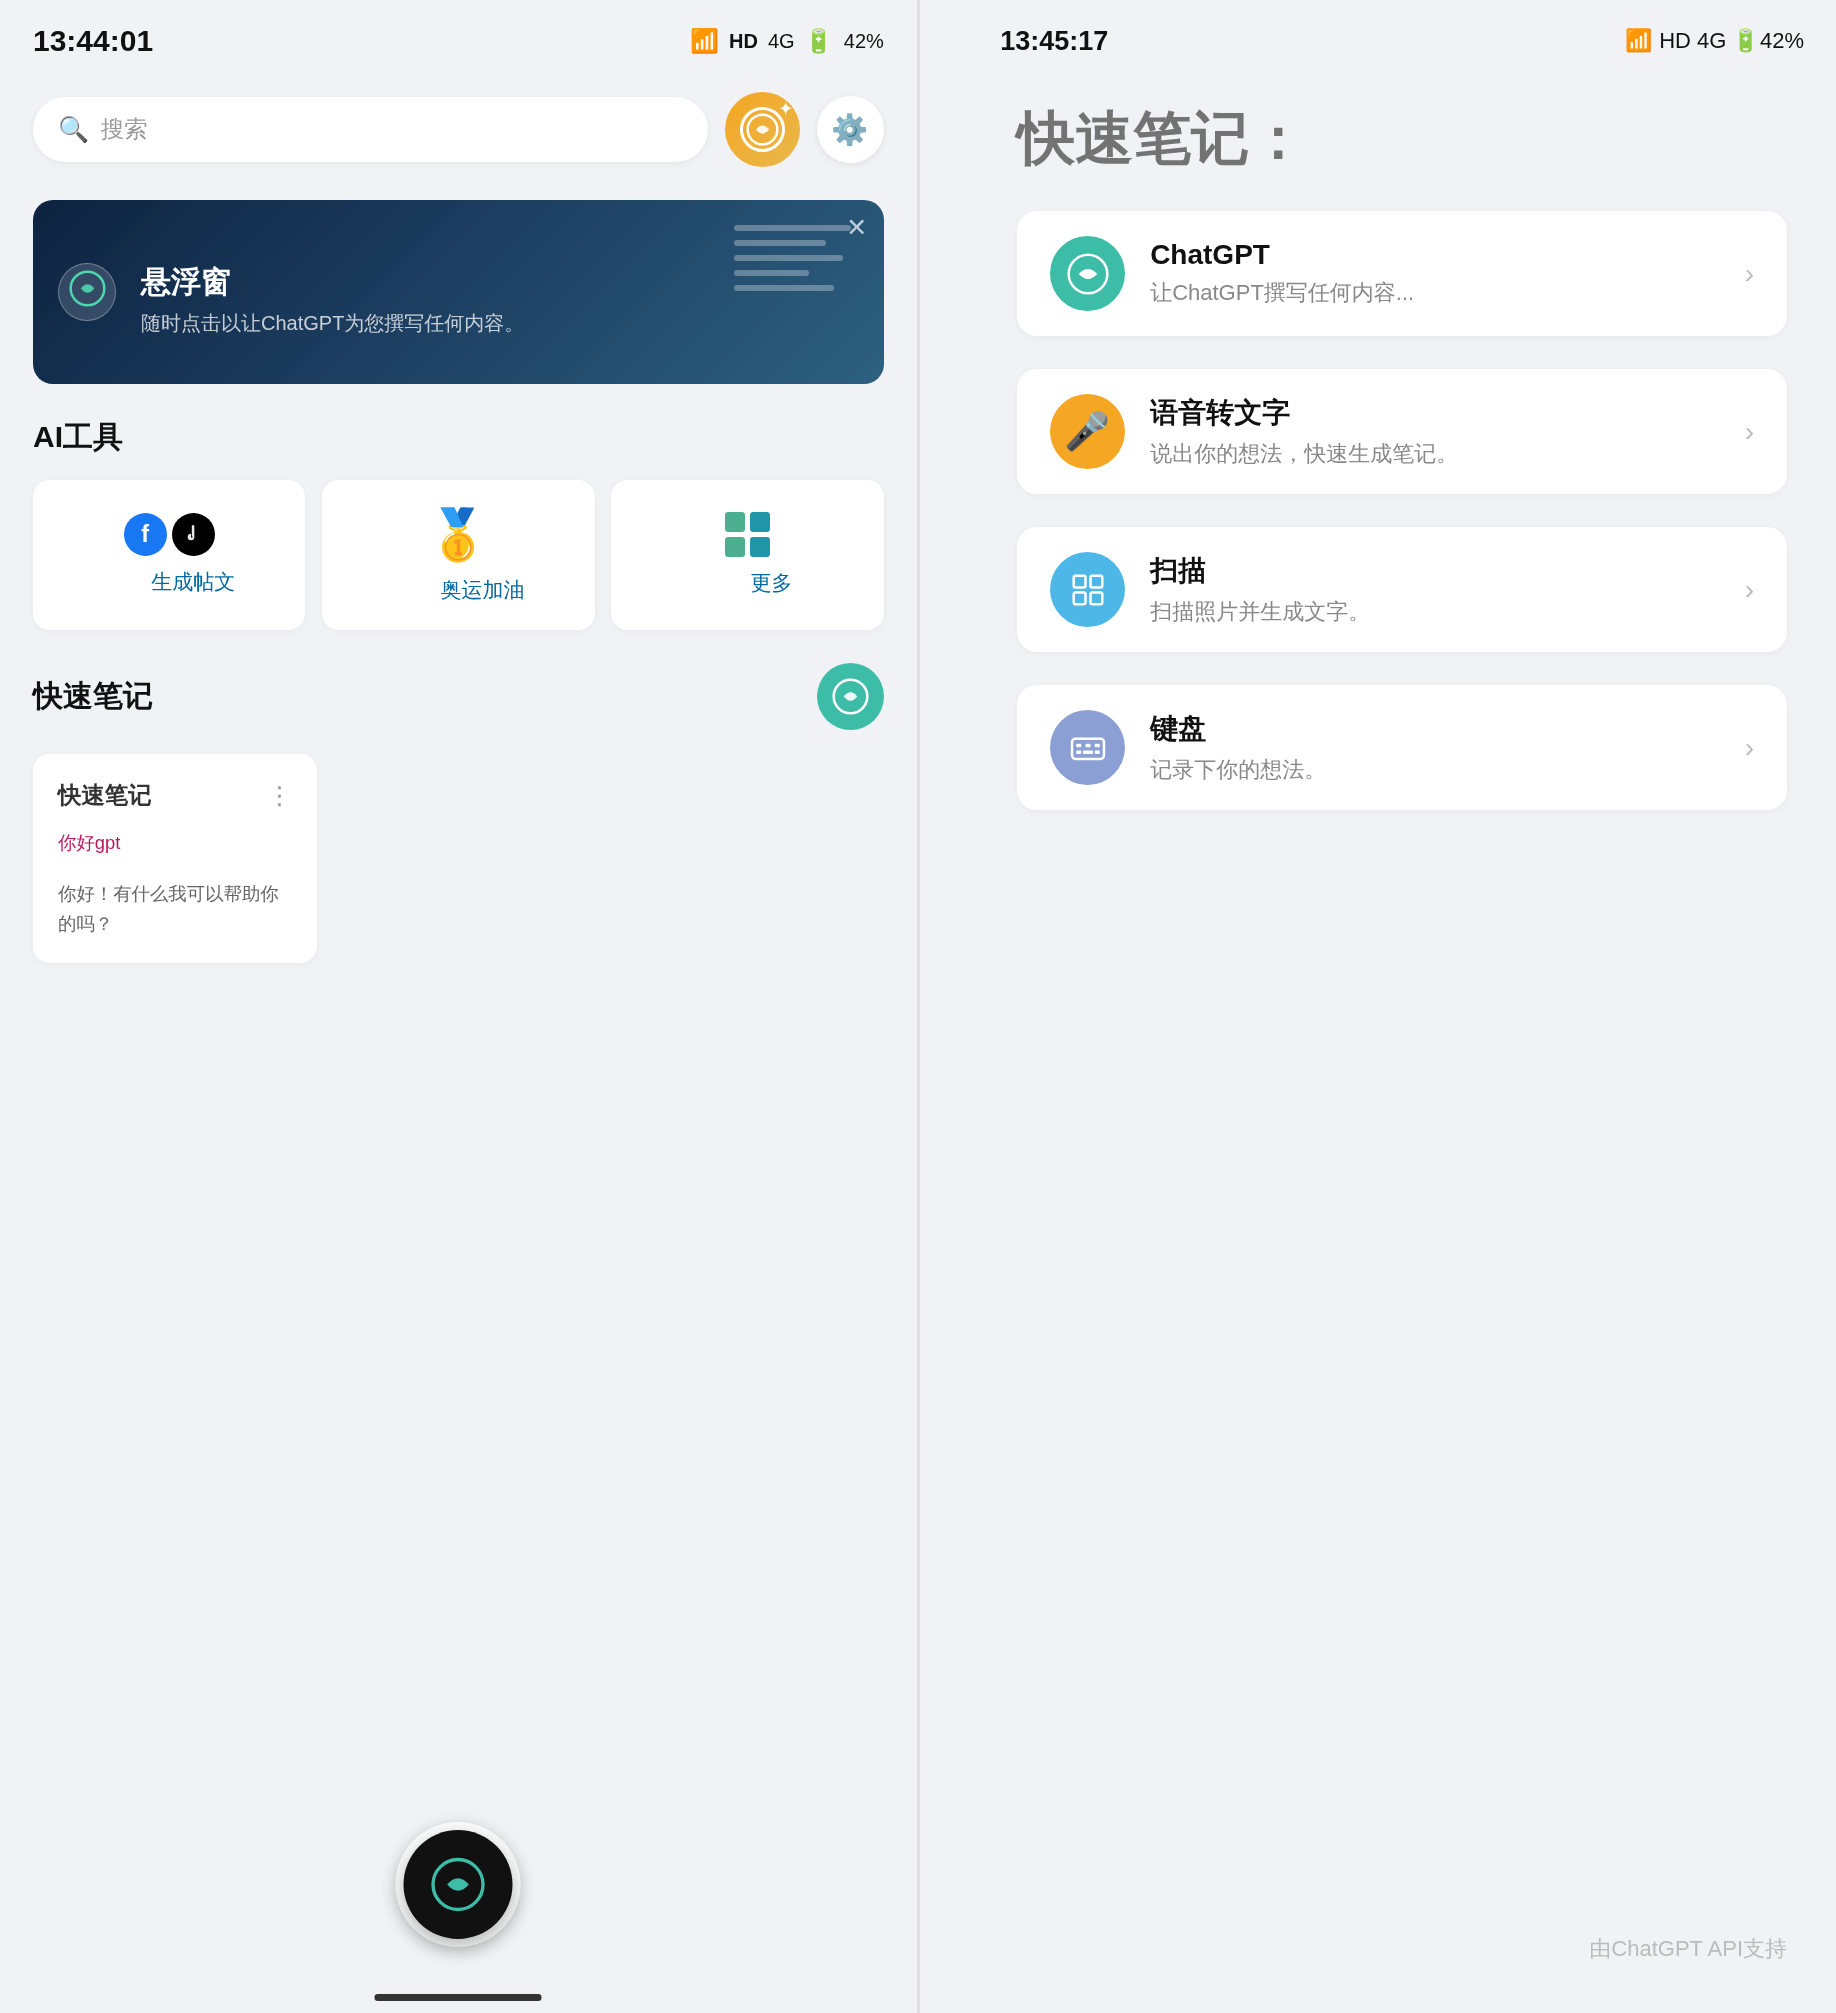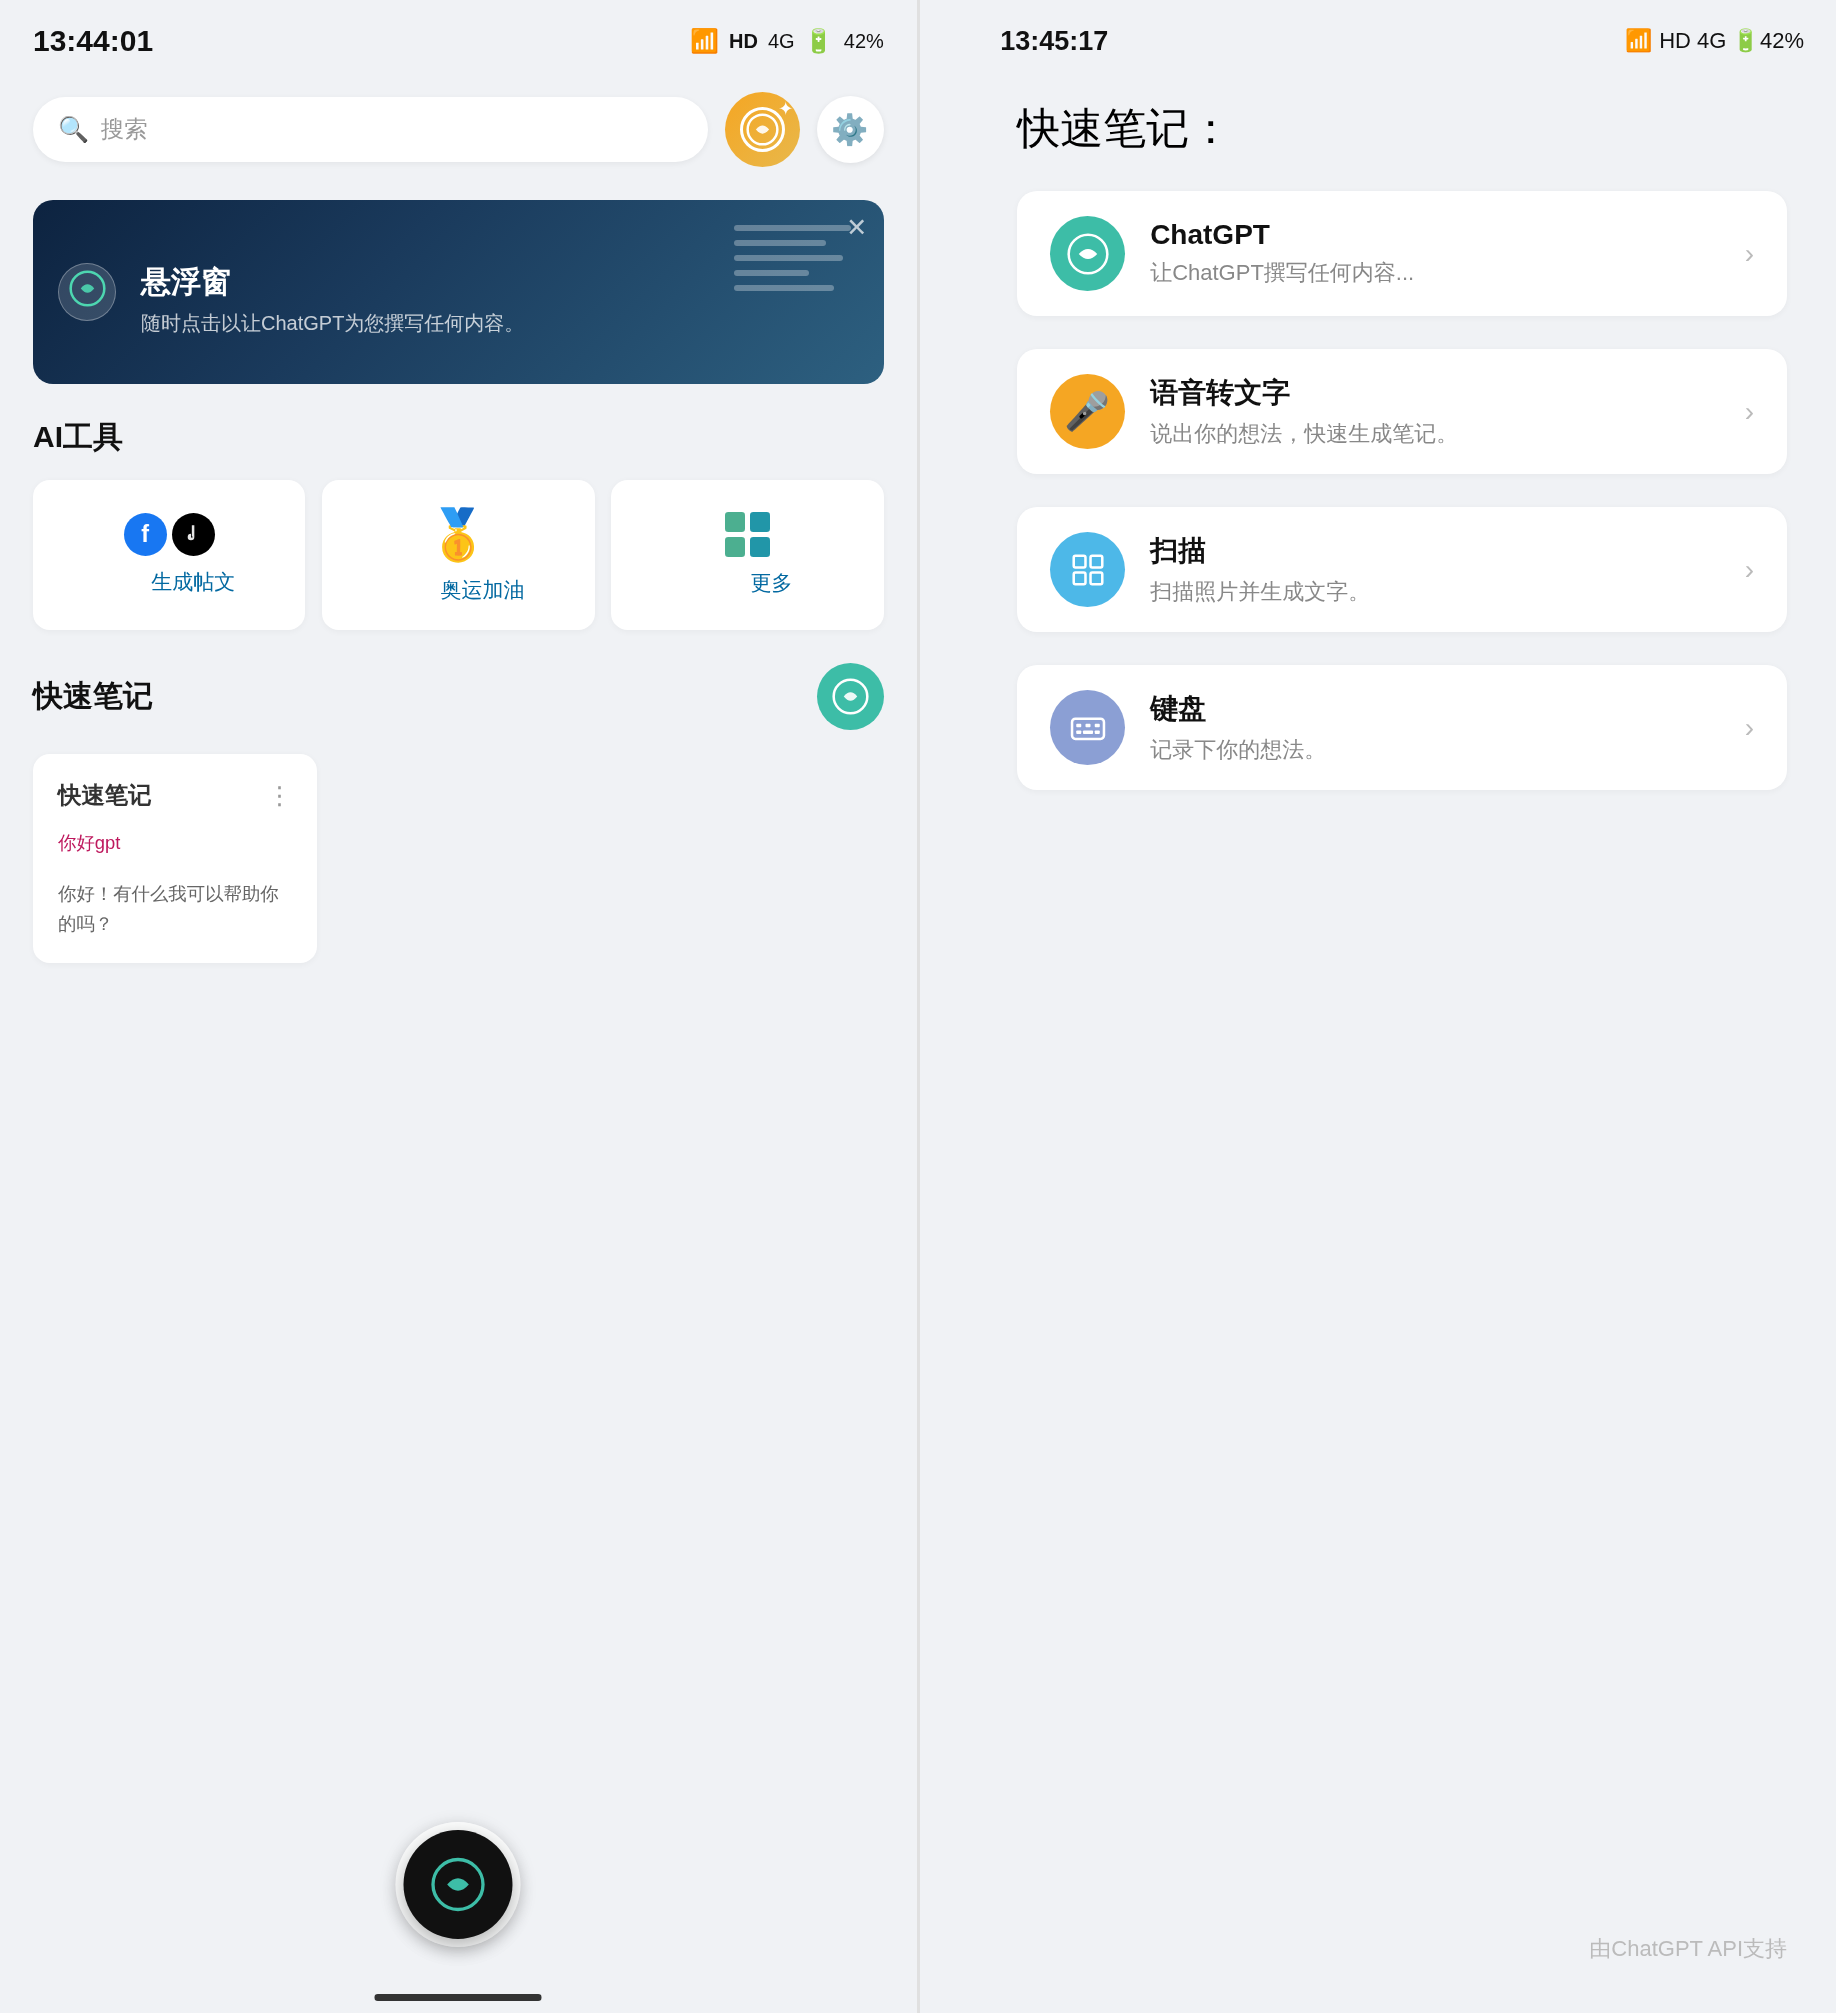--- a/index.html
+++ b/index.html
@@ -377,23 +377,23 @@
       font-weight: 600;
       color: #111;
     }
     .right-status-icons {
       font-size: 22px;
       color: #111;
     }
 
     
     .qn-page-title {
-      font-size: 43px;
-      font-weight: 400;
-      color: #000000;
+      font-size: 58px;
+      font-weight: 700;
+      color: #737373;
       padding: 33px 50px 33px;
     }
 
     
     .qn-list {
       display: flex;
       flex-direction: column;
       gap: 33px;
       padding: 0 50px;
       flex: 1;

